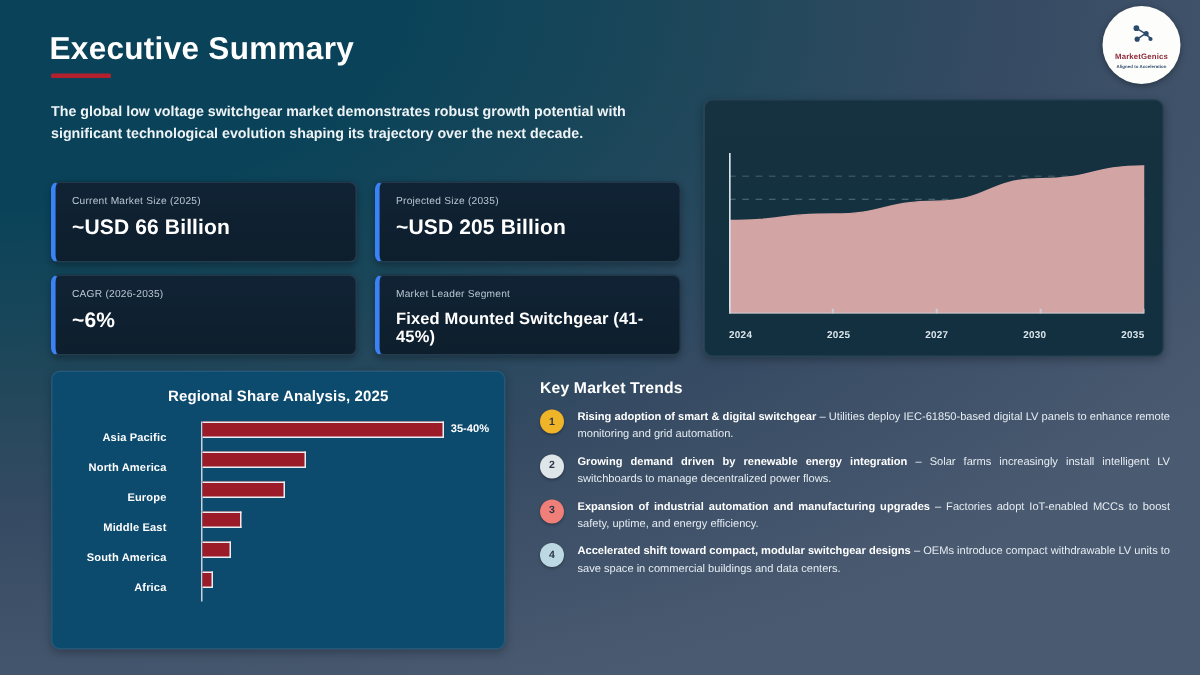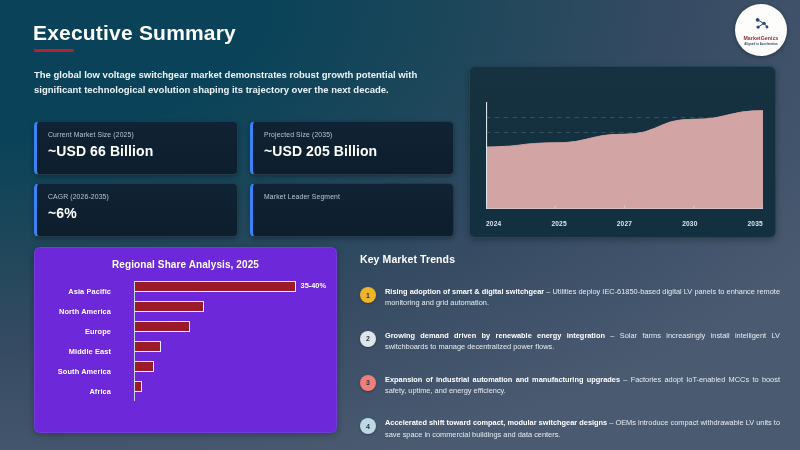--- a/index.html
+++ b/index.html
@@ -69,21 +69,21 @@
   .growth-plot svg { width:100%; height:100%; display:block; }
   .growth-xaxis {
     position:absolute; left:16px; right:12px; bottom:10px;
     display:flex; justify-content:space-between;
     font-size:6.6px; font-weight:bold; color:#dbe5ec; letter-spacing:.2px;
   }
 
   
   .region-card {
     position:absolute; left:34px; top:247px; width:303px; height:186px;
-    background:#6d28d9;
+    background:#0c4a6e;
     border:1px solid rgba(150,170,195,.16);
     border-radius:6px;
     box-shadow:0 2px 6px rgba(0,0,0,.25);
   }
   .region-title {
     text-align:center; font-size:10px; font-weight:bold; color:#fff;
     margin-top:11px; letter-spacing:.1px;
   }
   .bars { margin-top:11px; padding:0 10px 0 0; }
   .bar-row { display:flex; align-items:center; height:20px; }
@@ -96,21 +96,21 @@
   .bar-fill {
     height:11px; background:#9b1c28; border:1px solid #e9eef2; border-left:none;
   }
   .bar-value {
     font-size:7.4px; font-weight:bold; color:#ffffff; margin-left:5px; white-space:nowrap;
   }
 
   
   .trends { position:absolute; left:360px; top:253px; width:420px; }
   .trends-title { font-size:10.5px; font-weight:bold; color:#fff; letter-spacing:.1px; }
-  .trend-item { display:flex; margin-top:21px; }
+  .trend-item { display:flex; margin-top:7px; }
   .trend-badge {
     flex:0 0 auto; width:16px; height:16px; border-radius:50%;
     display:flex; align-items:center; justify-content:center;
     font-size:7px; font-weight:bold; color:#2b3446;
     margin-right:9px; margin-top:1px;
     box-shadow:0 1px 2px rgba(0,0,0,.3);
   }
   .trend-text {
     font-size:7.4px; line-height:11.4px; color:#e7edf3; text-align:justify;
   }
@@ -150,20 +150,21 @@
       <div class="kpi-value">~USD 205 Billion</div>
     </div>
   </div>
   <div class="kpi-row">
     <div class="kpi-card">
       <div class="kpi-label">CAGR (2026-2035)</div>
       <div class="kpi-value">~6%</div>
     </div>
     <div class="kpi-card">
       <div class="kpi-label">Market Leader Segment</div>
+      <div class="kpi-value sm">Fixed Mounted Switchgear (41-45%)</div>
     </div>
   </div>
 </div>
 
 <div class="growth-card">
   <div class="growth-plot">
     <svg id="area-svg" viewBox="0 0 100 100" preserveAspectRatio="none">
         <line x1="0" y1="14.4" x2="100" y2="14.4" stroke="#8fa3ae" stroke-width="0.5" stroke-dasharray="1.6 1.6" opacity="0.55"></line>
         <line x1="0" y1="28.8" x2="100" y2="28.8" stroke="#8fa3ae" stroke-width="0.5" stroke-dasharray="1.6 1.6" opacity="0.55"></line>
         <line x1="0" y1="43.199999999999996" x2="100" y2="43.199999999999996" stroke="#8fa3ae" stroke-width="0.5" stroke-dasharray="1.6 1.6" opacity="0.55"></line>

